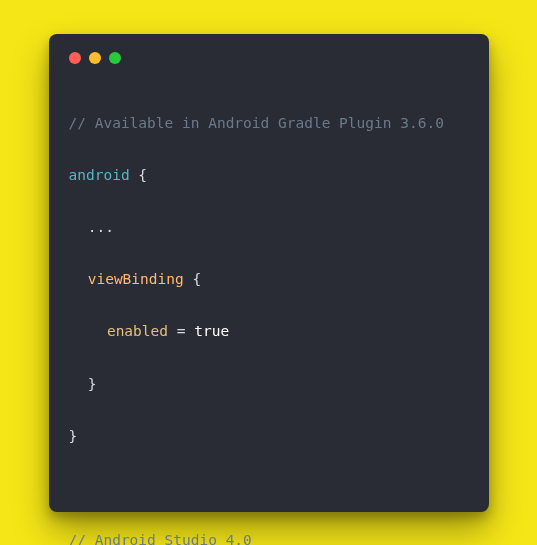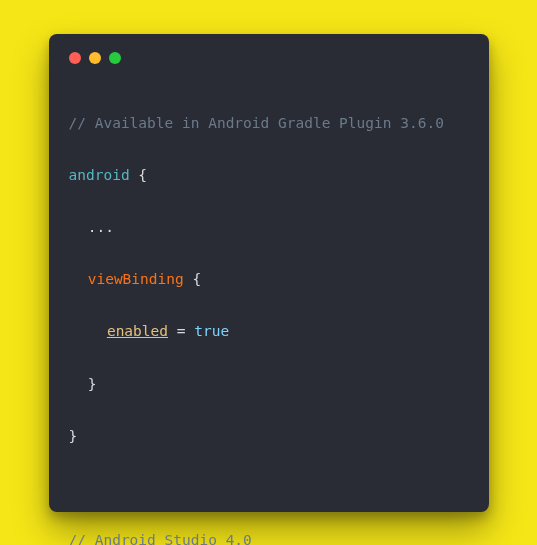--- a/index.html
+++ b/index.html
@@ -38,24 +38,24 @@
     .dot-yellow { background: #ffbd2e; }
     .dot-green { background: #27c93f; }
     .code {
       font-size: 14.5px;
       line-height: 1.8;
       white-space: pre;
       color: #d7dae0;
     }
     .tok-comment { color: #6a7a8a; }
     .tok-ident { color: #56b6c2; margin-top: 24px; }
-    .tok-key { color: #f97316; }
-    .tok-prop { color: #e5c07b; text-decoration: underline; }
+    .tok-key { color: #fdba74; }
+    .tok-prop { color: #e5c07b; }
     .tok-punc { color: #d7dae0; }
-    .tok-bool { color: #7dd3fc; margin-top: 48px; }
+    .tok-bool { color: #ffffff; margin-top: 48px; }
     .indent1 { padding-left: 2.2ch; }
     .indent2 { padding-left: 4.4ch; }
   </style>
 </head>
 <body>
 
 <div class="window">
   <div class="titlebar">
     <div class="dot dot-red"></div>
     <div class="dot dot-yellow"></div>

